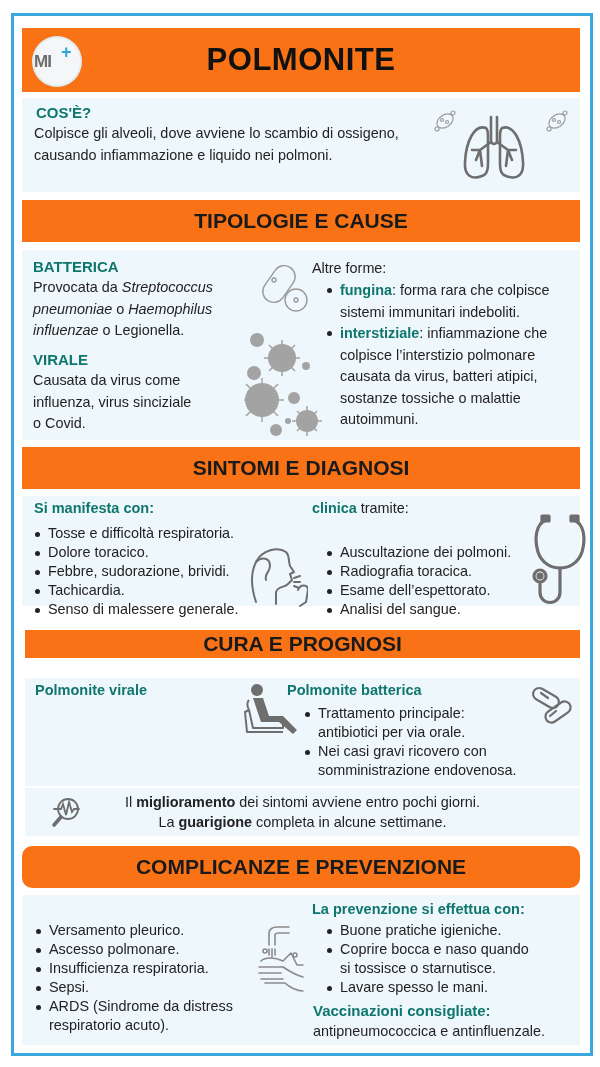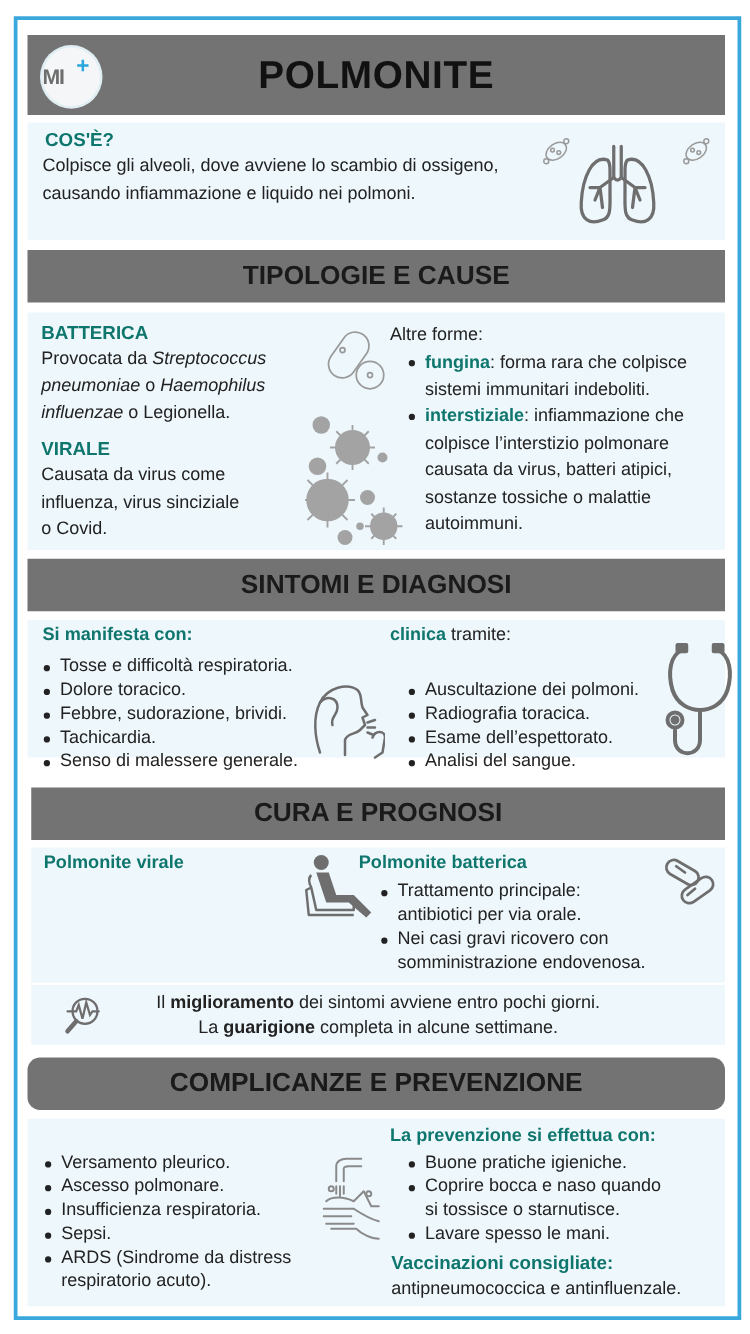--- a/index.html
+++ b/index.html
@@ -1,19 +1,19 @@
 <!DOCTYPE html>
 <html><head>
 <meta charset="utf-8">
 <style>
   * { box-sizing: border-box; margin: 0; padding: 0; }
   html, body { width: 600px; height: 1067px; background: #ffffff; overflow: hidden; }
   body { font-family: "Liberation Sans", "DejaVu Sans", sans-serif; color: #1e1e1e; position: relative; }
   .frame { position: absolute; left: 11px; top: 13px; width: 582px; height: 1043px; border: 3px solid #3aa8dc; background: #fff; }
-  .band { position: absolute; left: 22px; width: 558px; background: #737373; display: flex; align-items: center; justify-content: center; }
+  .band { position: absolute; left: 22px; width: 558px; background: #f97316; display: flex; align-items: center; justify-content: center; }
   .band h1 { font-size: 31px; font-weight: 800; letter-spacing: 0.5px; color: #111; }
   .band h2 { font-size: 21px; font-weight: 700; color: #1a1a1a; }
   .panel { position: absolute; left: 22px; width: 558px; background: #eef7fb; }
   .accent { color: #0f766e; font-weight: 700; }
   .txt { font-size: 14.4px; line-height: 21.5px; color: #222; }
   ul.bul { list-style: none; }
   ul.bul li { position: relative; padding-left: 16px; font-size: 14.4px; line-height: 19px; color: #222; }
   ul.bul li::before { content: ""; position: absolute; left: 3px; top: 8px; width: 5px; height: 5px; border-radius: 50%; background: #222; }
   .abs { position: absolute; }
   .logo { position: absolute; left: 34px; top: 38px; width: 46px; height: 47px; border-radius: 50%; background: #f4f6f7; box-shadow: 0 0 0 2px #e0eef4; display: flex; align-items: center; justify-content: flex-start; }
@@ -154,21 +154,21 @@
       <path d="M16 6 C6 10 4 24 8 38 C12 50 22 54 30 54 C38 54 48 50 52 38 C56 24 54 10 44 6"></path>
       <path d="M30 54 V78 C30 92 10 92 10 78 V70"></path>
       <circle cx="10" cy="62" r="6"></circle>
       <circle cx="10" cy="62" r="2" fill="#6e6e6e"></circle>
       <rect x="12" y="2" width="7" height="5" fill="#6e6e6e"></rect>
       <rect x="41" y="2" width="7" height="5" fill="#6e6e6e"></rect>
     </svg>
   </div>
 </div>
 
-<div class="band" style="top:630px;height:42px;left:25px;width:555px;">
+<div class="band" style="top:630px;height:28px;left:25px;width:555px;">
   <h2>CURA E PROGNOSI</h2>
 </div>
 <div class="panel" style="top:678px;height:108px;left:25px;width:555px;">
   <div class="abs accent" style="left:10px;top:4px;font-size:14.5px;">Polmonite virale</div>
   <div class="icon" style="left:218px;top:4px;width:58px;height:56px;">
     <svg viewBox="0 0 58 56" fill="none">
       <circle cx="14" cy="8" r="6" fill="#6e6e6e"></circle>
       <path d="M10 16 L20 16 L26 34 L40 34 L54 48 L50 52 L36 40 L18 40 Z" fill="#6e6e6e"></path>
       <path d="M6 18 C4 20 4 24 6 28 L10 46 L40 46 L40 36 M6 28 L2 30 L4 50 L40 50" stroke="#6e6e6e" stroke-width="2" stroke-linejoin="round"></path>
     </svg>

